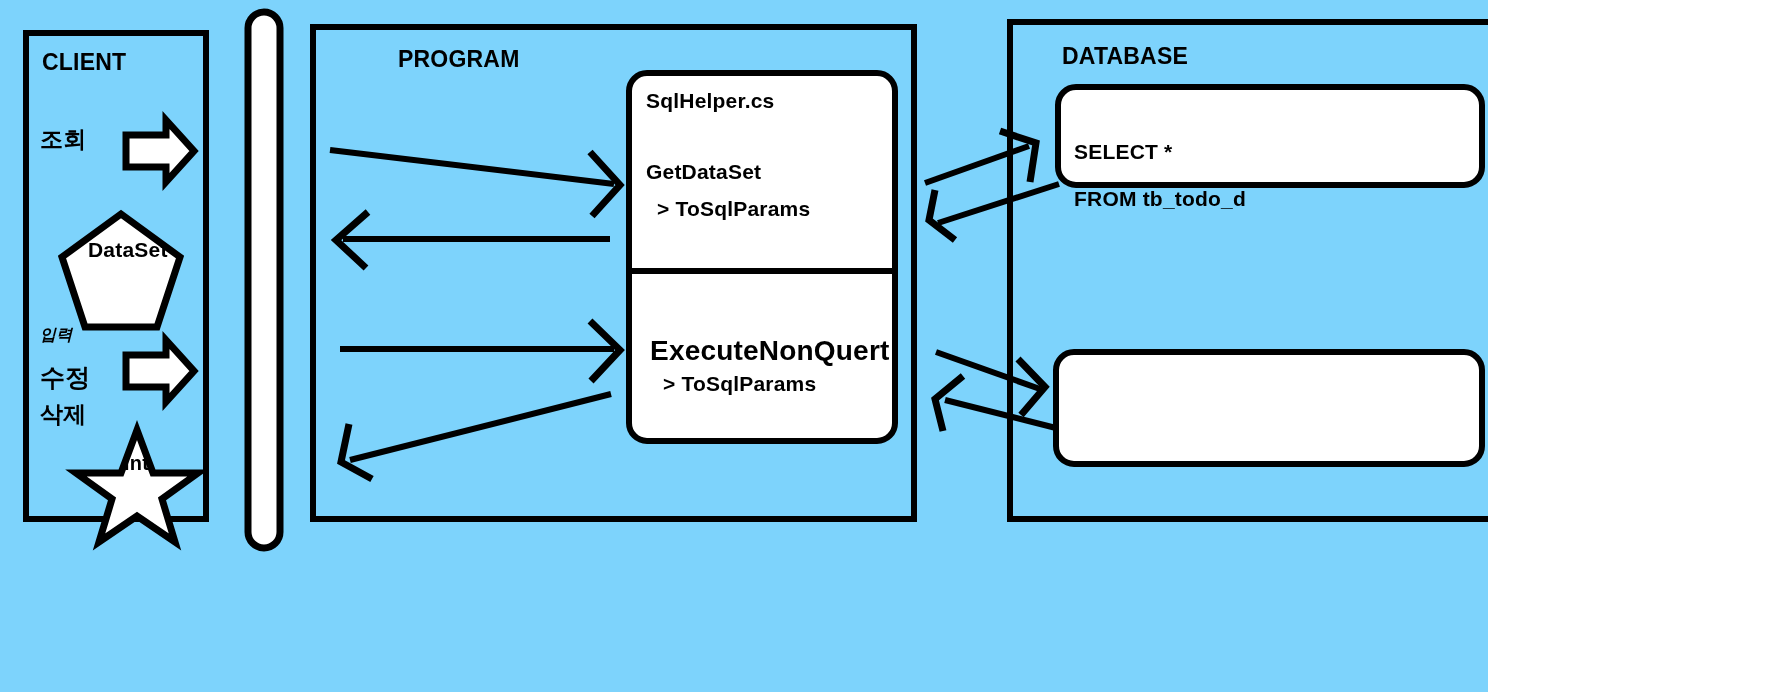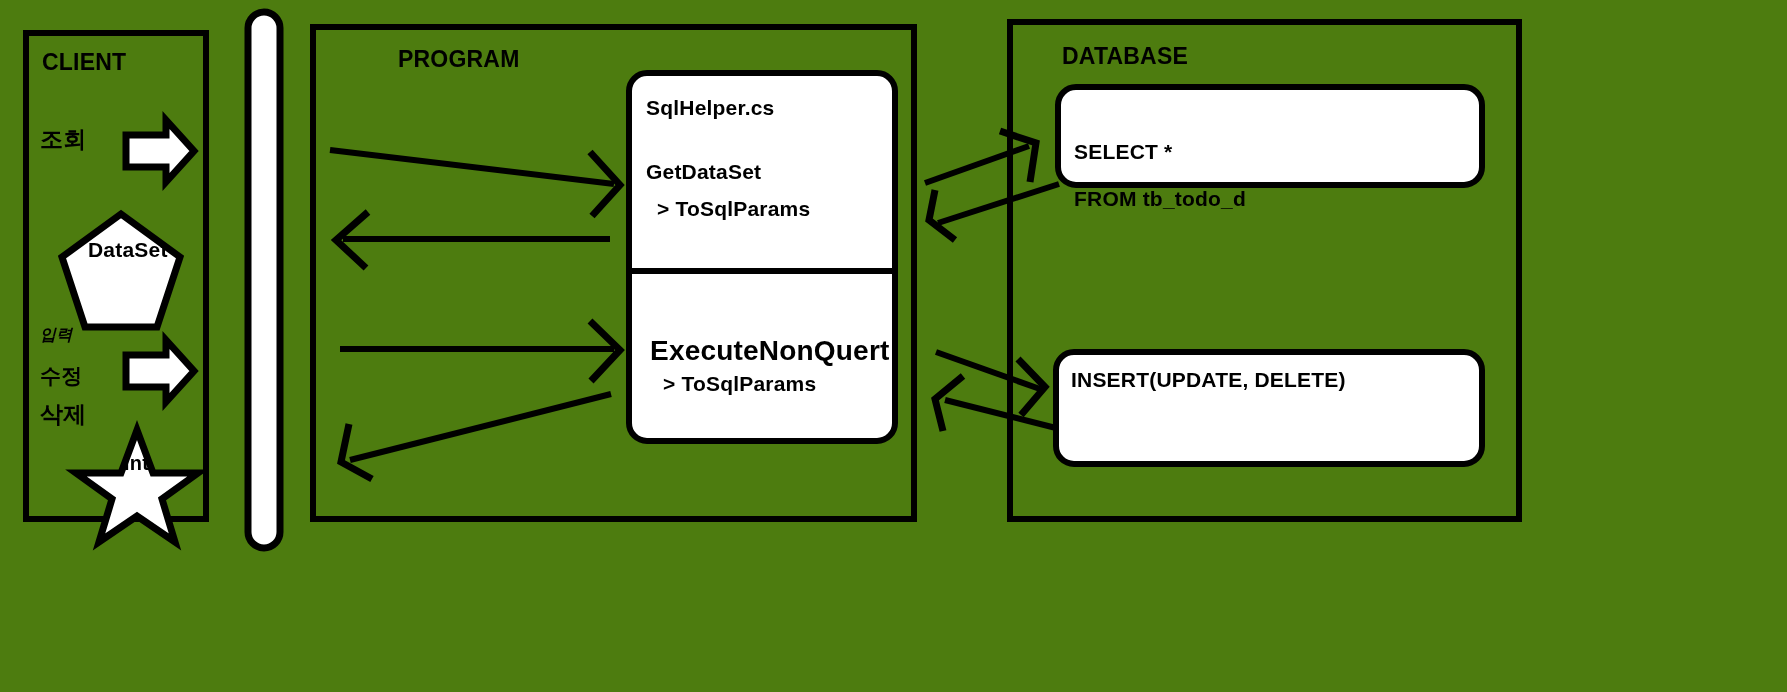--- a/index.html
+++ b/index.html
@@ -5,23 +5,23 @@
   html, body {
     margin: 0;
     padding: 0;
     background: #ffffff;
   }
   body {
     font-family: "Liberation Sans", "DejaVu Sans", sans-serif;
   }
   #canvas {
     position: relative;
-    width: 1787px;
+    width: 1488px;
     height: 692px;
-    background: #4d7c0f;
+    background: #7dd3fc;
     overflow: hidden;
   }
   .svg-layer {
     position: absolute;
     top: 0;
     left: 0;
     width: 1787px;
     height: 692px;
   }
   .lbl {
@@ -32,25 +32,25 @@
     line-height: 1.1;
     letter-spacing: 0.2px;
   }
   .lbl-client   { left: 42px;  top: 50px;  font-size: 23px; }
   .lbl-program  { left: 398px; top: 47px;  font-size: 23px; }
   .lbl-database { left: 1062px;top: 44px;  font-size: 23px; }
 
   .lbl-johoe    { left: 40px;  top: 127px; font-size: 23px; }
   .lbl-dataset  { left: 88px;  top: 238px; font-size: 21px; }
   .lbl-ip       { left: 40px;  top: 326px; font-size: 16px; font-style: italic; }
-  .lbl-su       { left: 40px;  top: 364px; font-size: 21px; }
+  .lbl-su       { left: 40px;  top: 364px; font-size: 25px; }
   .lbl-sak      { left: 40px;  top: 402px; font-size: 23px; }
   .lbl-int      { left: 124px; top: 452px; font-size: 20px; }
 
-  .lbl-sqlhelper{ left: 646px; top: 96px;  font-size: 21px; }
+  .lbl-sqlhelper{ left: 646px; top: 89px;  font-size: 21px; }
   .lbl-getds    { left: 646px; top: 160px; font-size: 21px; }
   .lbl-tsp1     { left: 657px; top: 197px; font-size: 21px; }
   .lbl-enq      { left: 650px; top: 336px; font-size: 28px; }
   .lbl-tsp2     { left: 663px; top: 372px; font-size: 21px; }
 
   .lbl-select   { left: 1074px;top: 104px; font-size: 21px; margin-top: 36px; }
   .lbl-from     { left: 1074px;top: 141px; font-size: 21px; margin-top: 46px; }
   .lbl-insert   { left: 1071px;top: 368px; font-size: 21px; }
 </style>
 </head>
@@ -121,15 +121,14 @@
   <div class="lbl lbl-program">PROGRAM</div>
   <div class="lbl lbl-sqlhelper">SqlHelper.cs</div>
   <div class="lbl lbl-getds">GetDataSet</div>
   <div class="lbl lbl-tsp1">&gt; ToSqlParams</div>
   <div class="lbl lbl-enq">ExecuteNonQuert</div>
   <div class="lbl lbl-tsp2">&gt; ToSqlParams</div>
 
   <div class="lbl lbl-database">DATABASE</div>
   <div class="lbl lbl-select">SELECT *</div>
   <div class="lbl lbl-from">FROM tb_todo_d</div>
-  <div class="lbl lbl-insert">INSERT(UPDATE, DELETE)</div>
 
 </div>
 
 </body></html>

